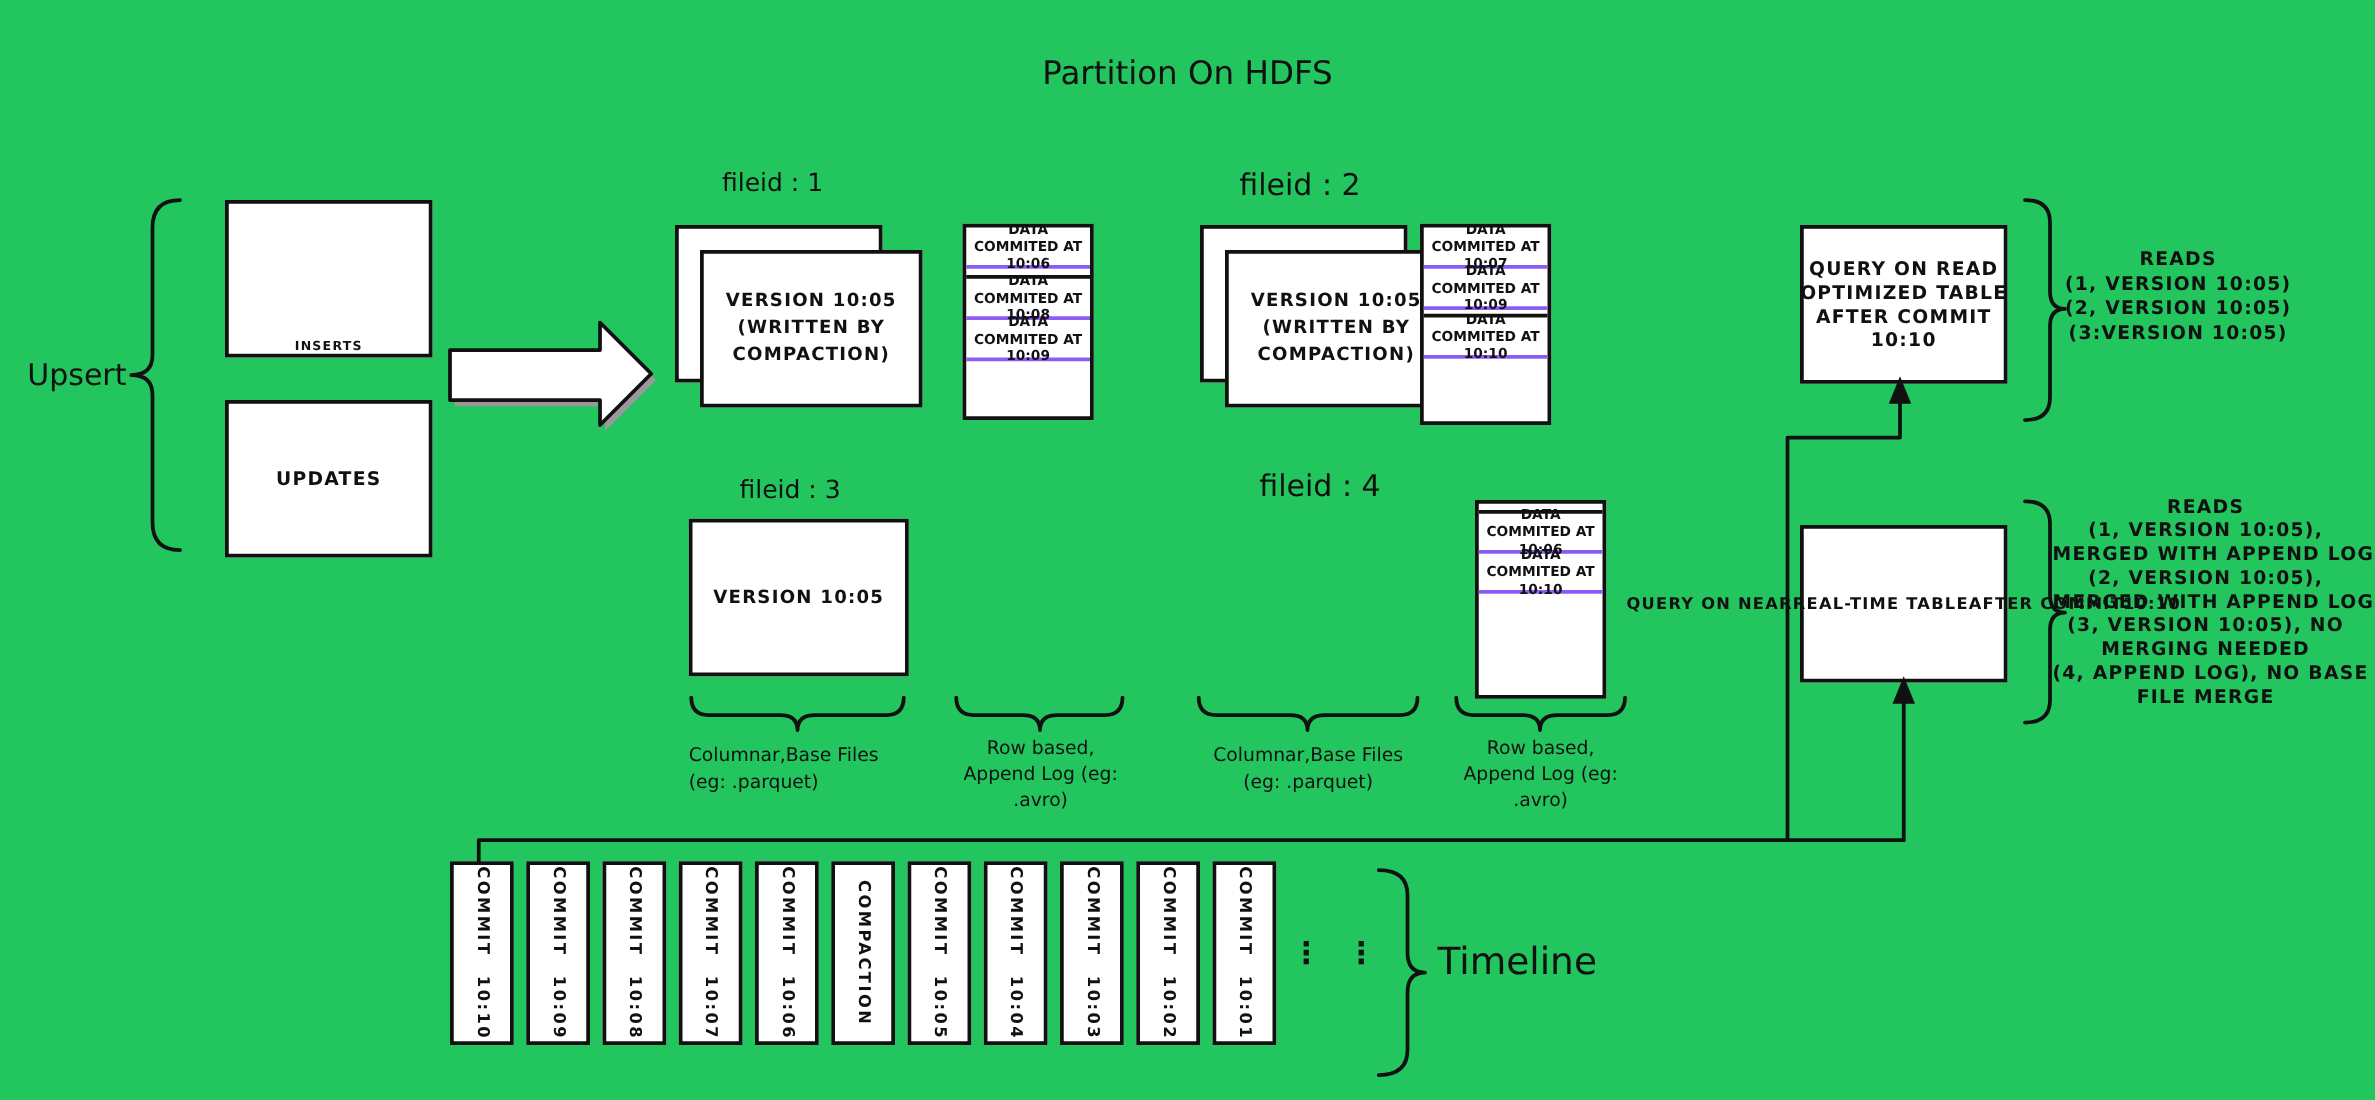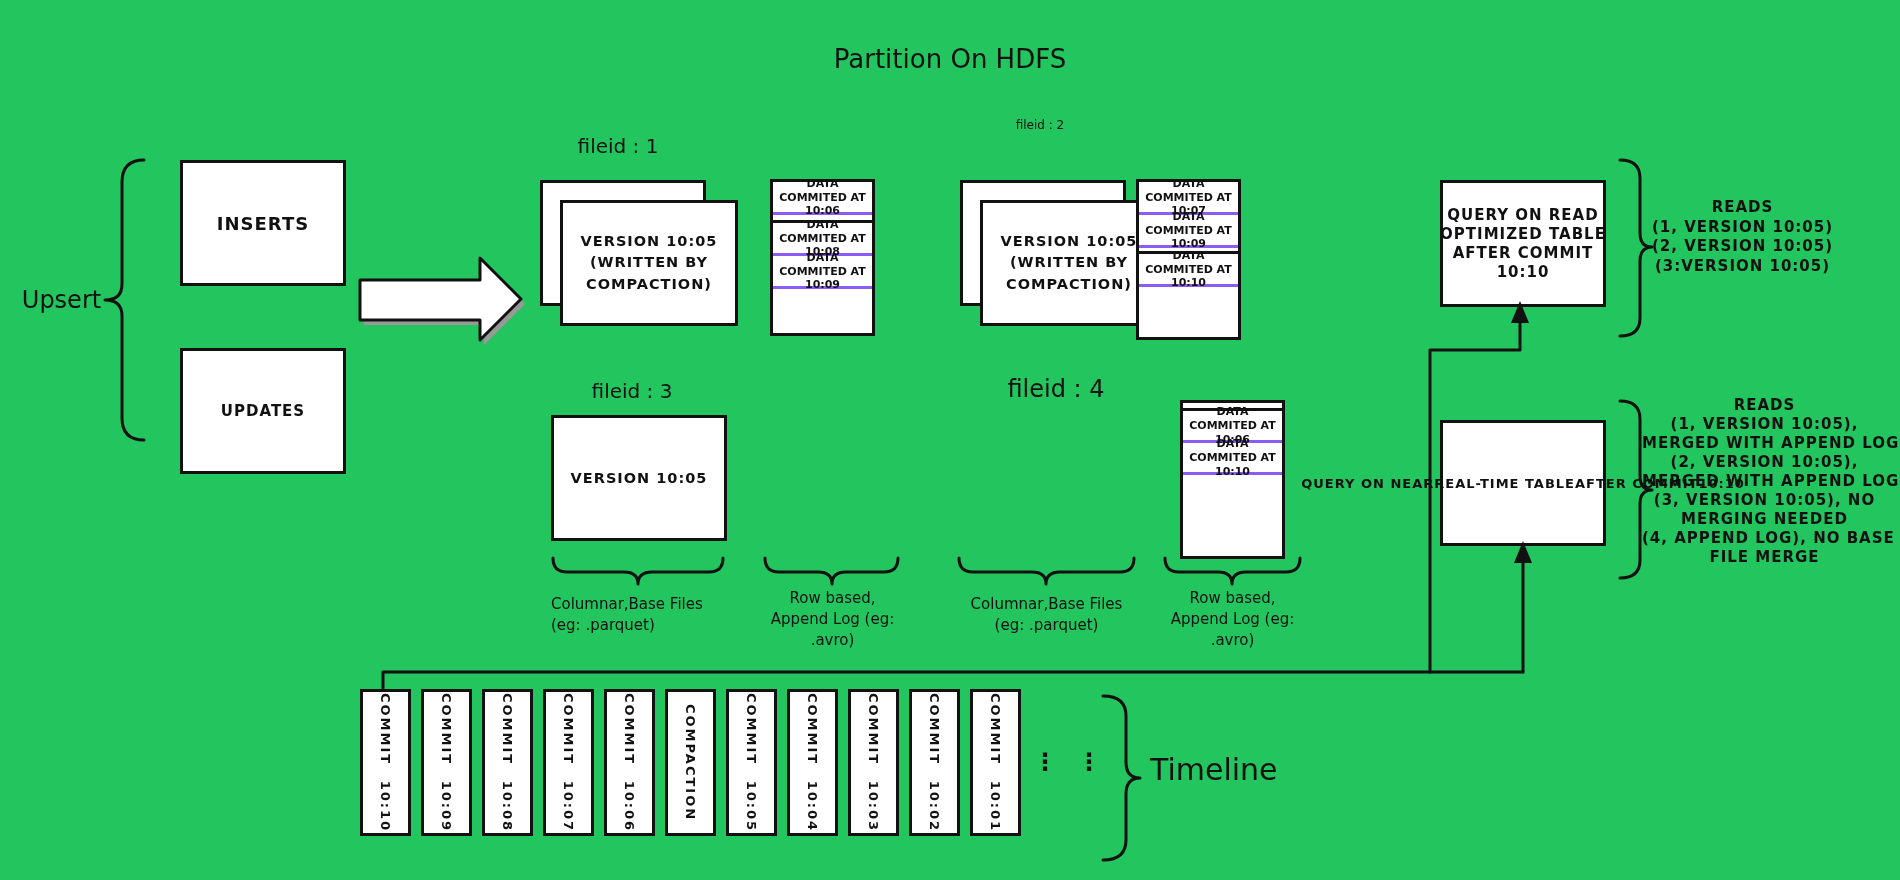--- a/index.html
+++ b/index.html
@@ -25,29 +25,29 @@
 </style>
 </head>
 <body>
 
 <div class="canvas">
 
   <div class="abs center hand" style="left:700px;top:44px;width:500px;font-size:26px;">Partition On HDFS</div>
 
   <div class="abs center hand" style="left:14px;top:286px;width:95px;font-size:24px;">Upsert</div>
 
-  <div class="box caps" style="left:180px;top:160px;width:160px;height:120px;font-size:18px;">
+  <div class="box caps" style="left:180px;top:160px;width:160px;height:120px;font-size:10px;align-items:flex-end;">
     <span>INSERTS</span>
   </div>
-  <div class="box caps" style="left:180px;top:320px;width:160px;height:120px;font-size:15px;margin-top:28px;">
+  <div class="box caps" style="left:180px;top:320px;width:160px;height:120px;font-size:15px;">
     <span>UPDATES</span>
   </div>
 
   <div class="abs center hand" style="left:543px;top:134px;width:150px;font-size:20px;">fileid : 1</div>
-  <div class="abs center hand" style="left:965px;top:118px;width:150px;font-size:12px;">fileid : 2</div>
+  <div class="abs center hand" style="left:965px;top:134px;width:150px;font-size:24px;">fileid : 2</div>
   <div class="abs center hand" style="left:557px;top:379px;width:150px;font-size:20px;">fileid : 3</div>
   <div class="abs center hand" style="left:981px;top:375px;width:150px;font-size:24px;">fileid : 4</div>
 
   <div class="box" style="left:540px;top:180px;width:160px;height:120px;"></div>
   <div class="box caps" style="left:560px;top:200px;width:160px;height:120px;font-size:14.5px;line-height:1.45;padding:0 6px;">
     <span>VERSION 10:05 (WRITTEN BY COMPACTION)</span>
   </div>
 
   <div class="logtable" style="left:770px;top:179px;width:105px;height:157px;">
     <div class="logcell" style="height:27px;">DATA COMMITED AT 10:06</div>

